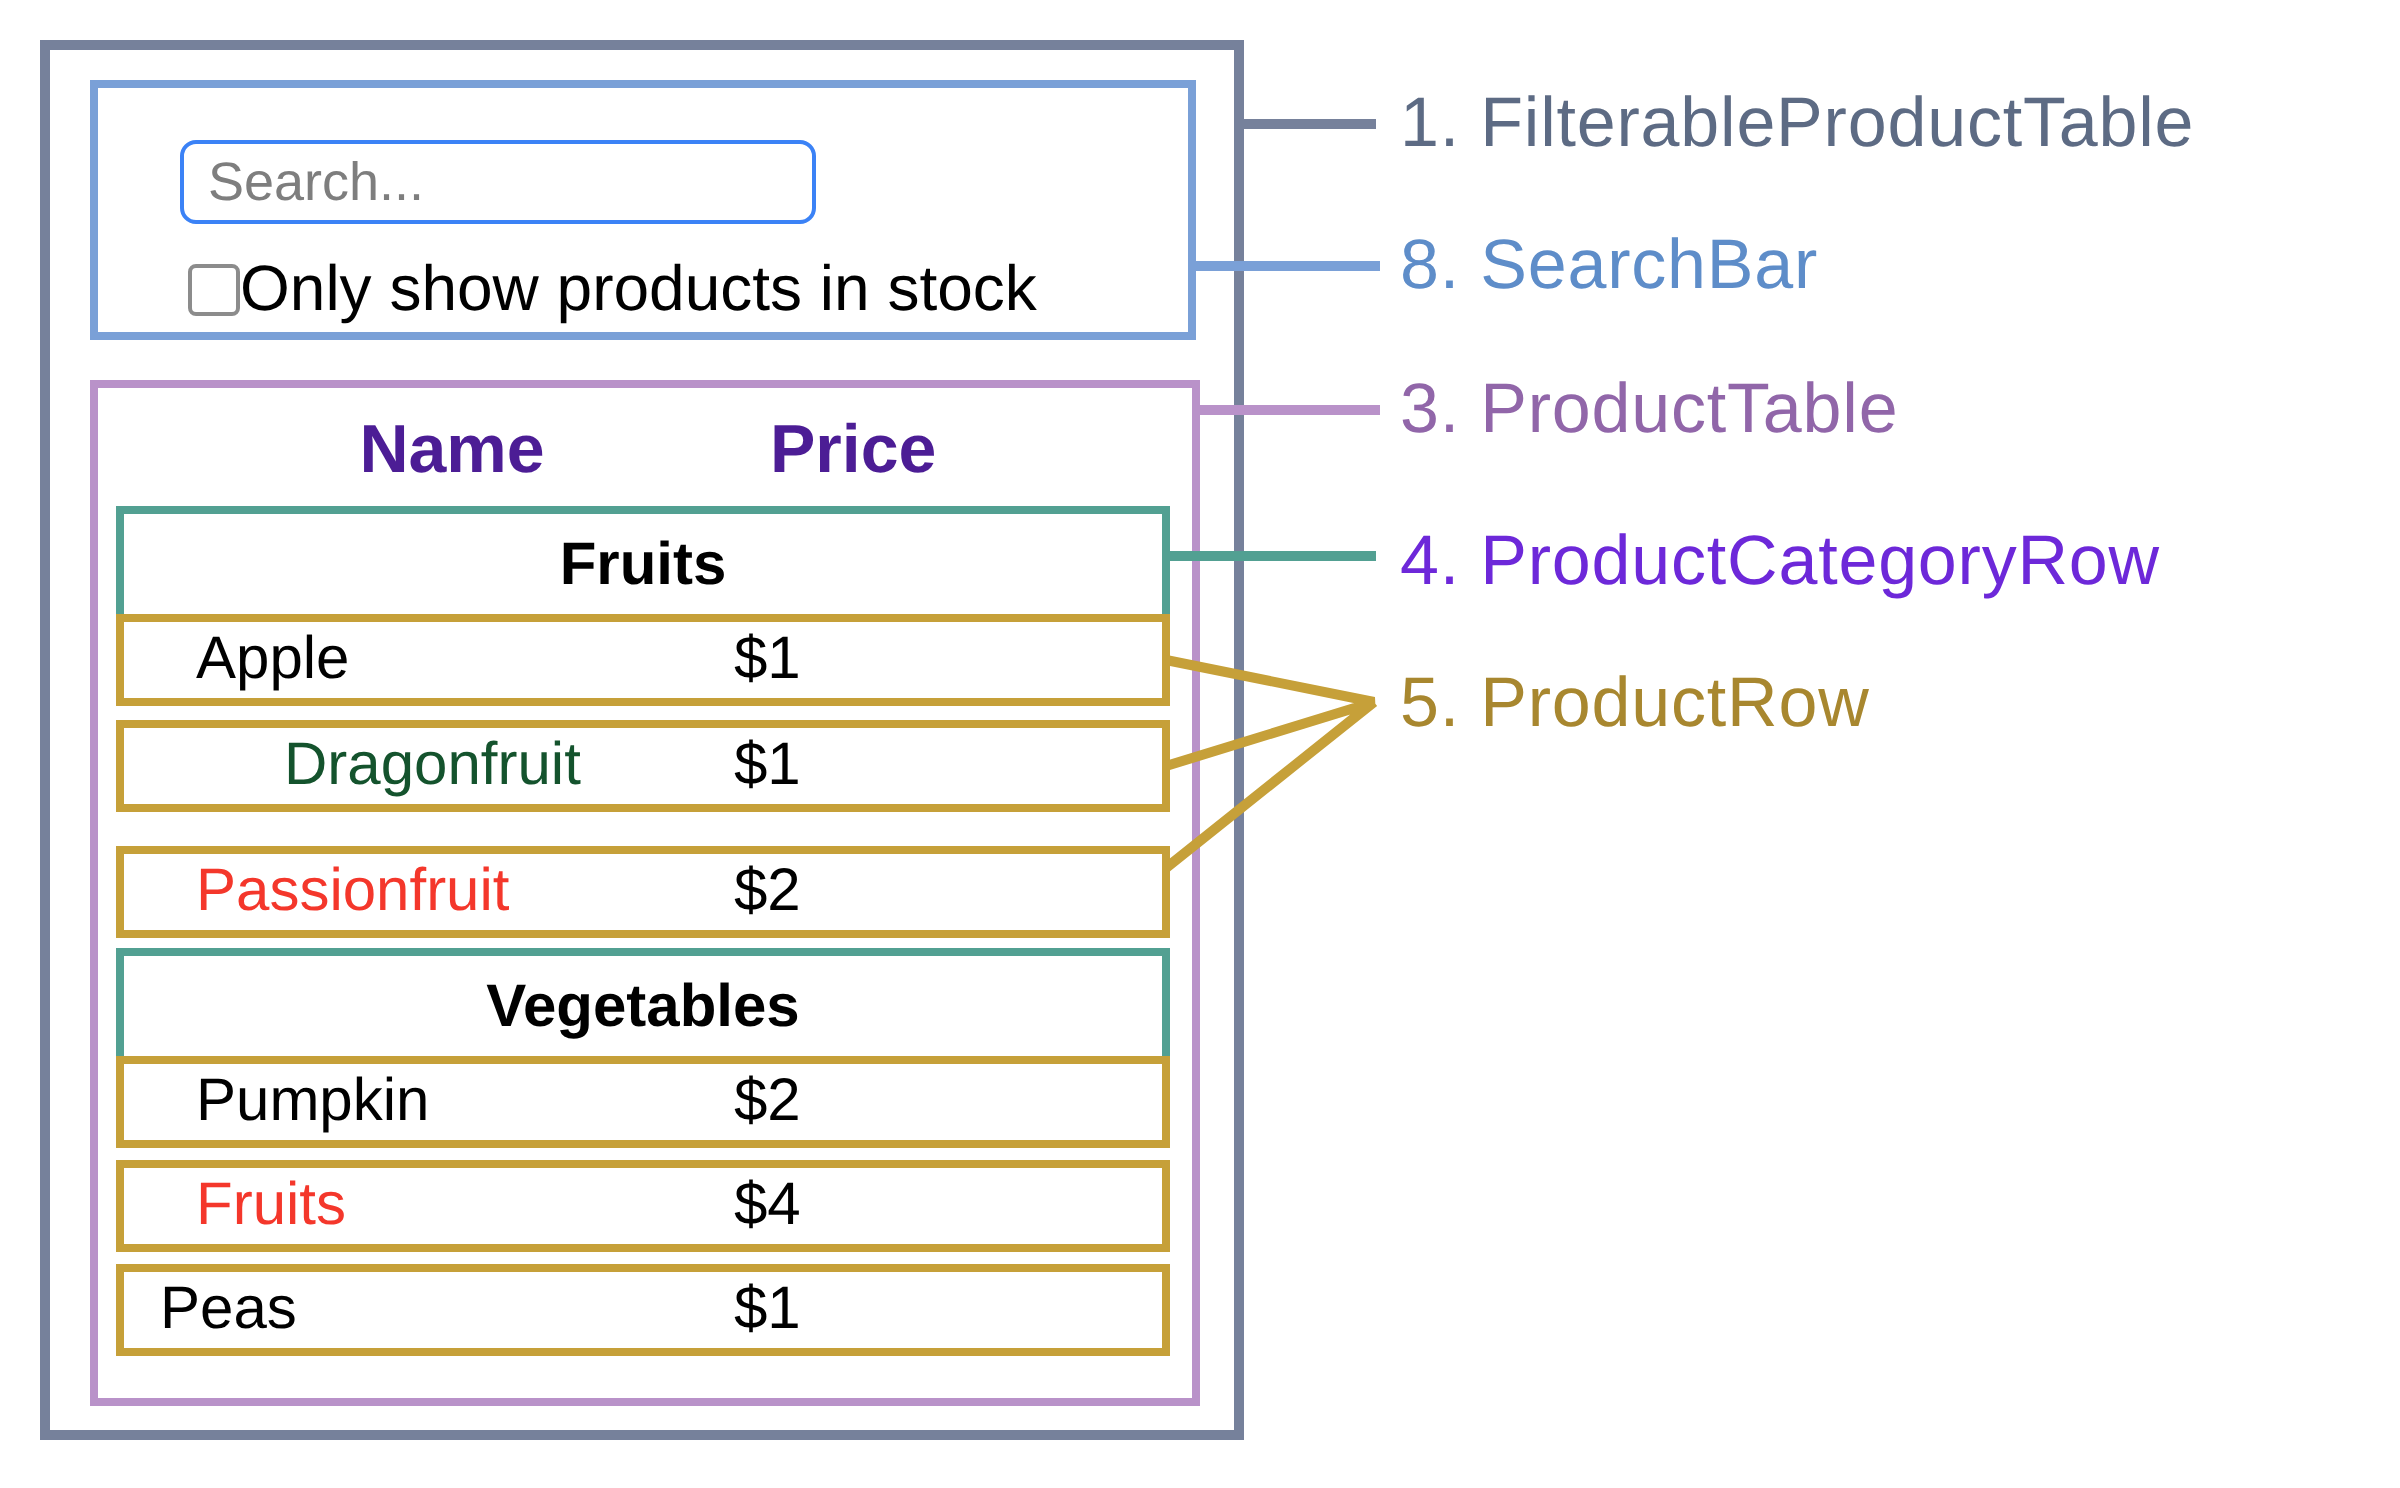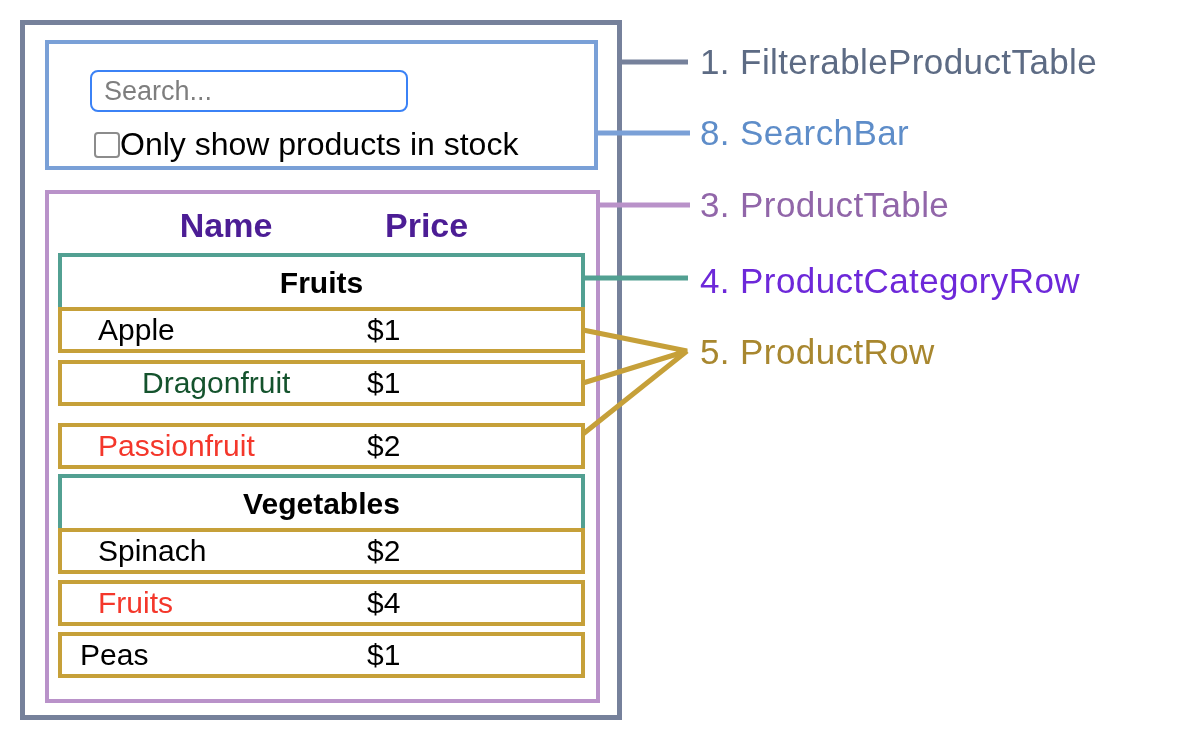--- a/index.html
+++ b/index.html
@@ -165,21 +165,21 @@
       <div class="prow" style="top:229px">
         <span class="cell-name" style="color: rgb(244, 55, 43);">Passionfruit</span>
         <span class="cell-price">$2</span>
       </div>
 
       <div class="crow" style="top:280px">
         <span>Vegetables</span>
       </div>
 
       <div class="prow" style="top:334px">
-        <span class="cell-name" style="color: rgb(0, 0, 0);">Spinach</span>
+        <span class="cell-name" style="color: rgb(0, 0, 0);">Pumpkin</span>
         <span class="cell-price">$2</span>
       </div>
       <div class="prow" style="top:386px">
         <span class="cell-name" style="color: rgb(244, 55, 43);">Fruits</span>
         <span class="cell-price">$4</span>
       </div>
       <div class="prow" style="top:438px">
         <span class="cell-name" style="color: rgb(0, 0, 0); padding-left: 18px;">Peas</span>
         <span class="cell-price">$1</span>
       </div>

